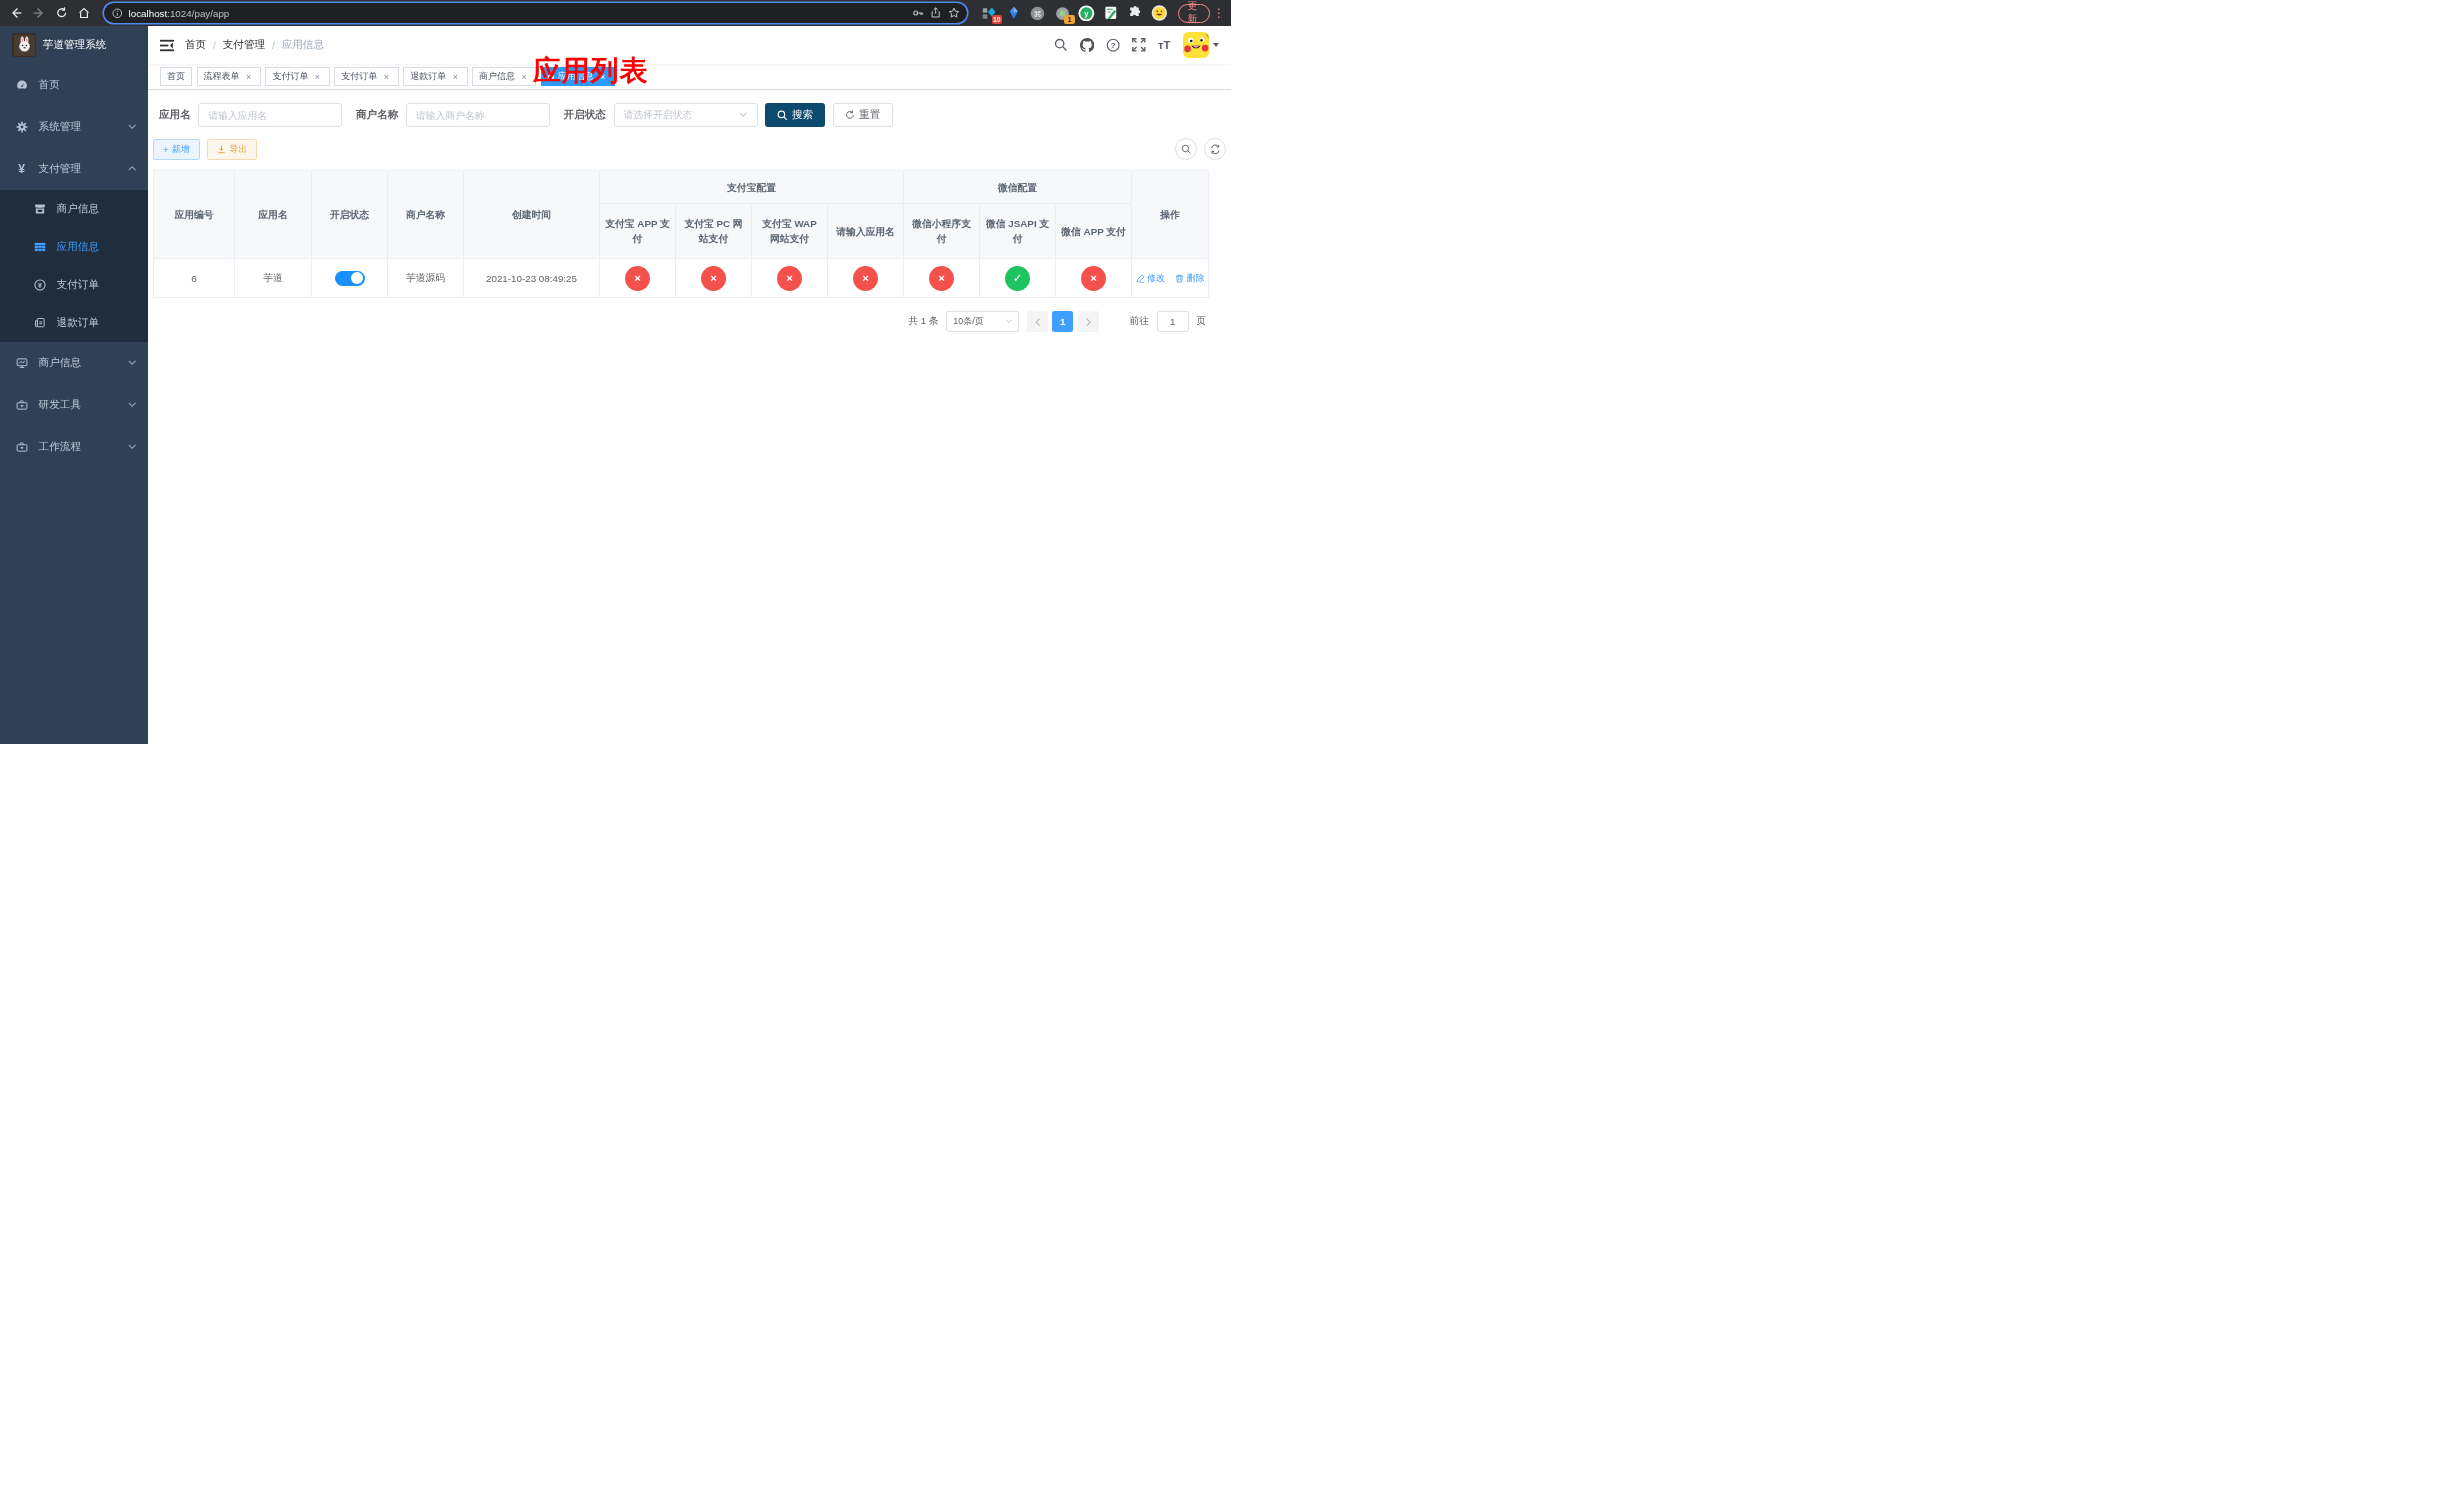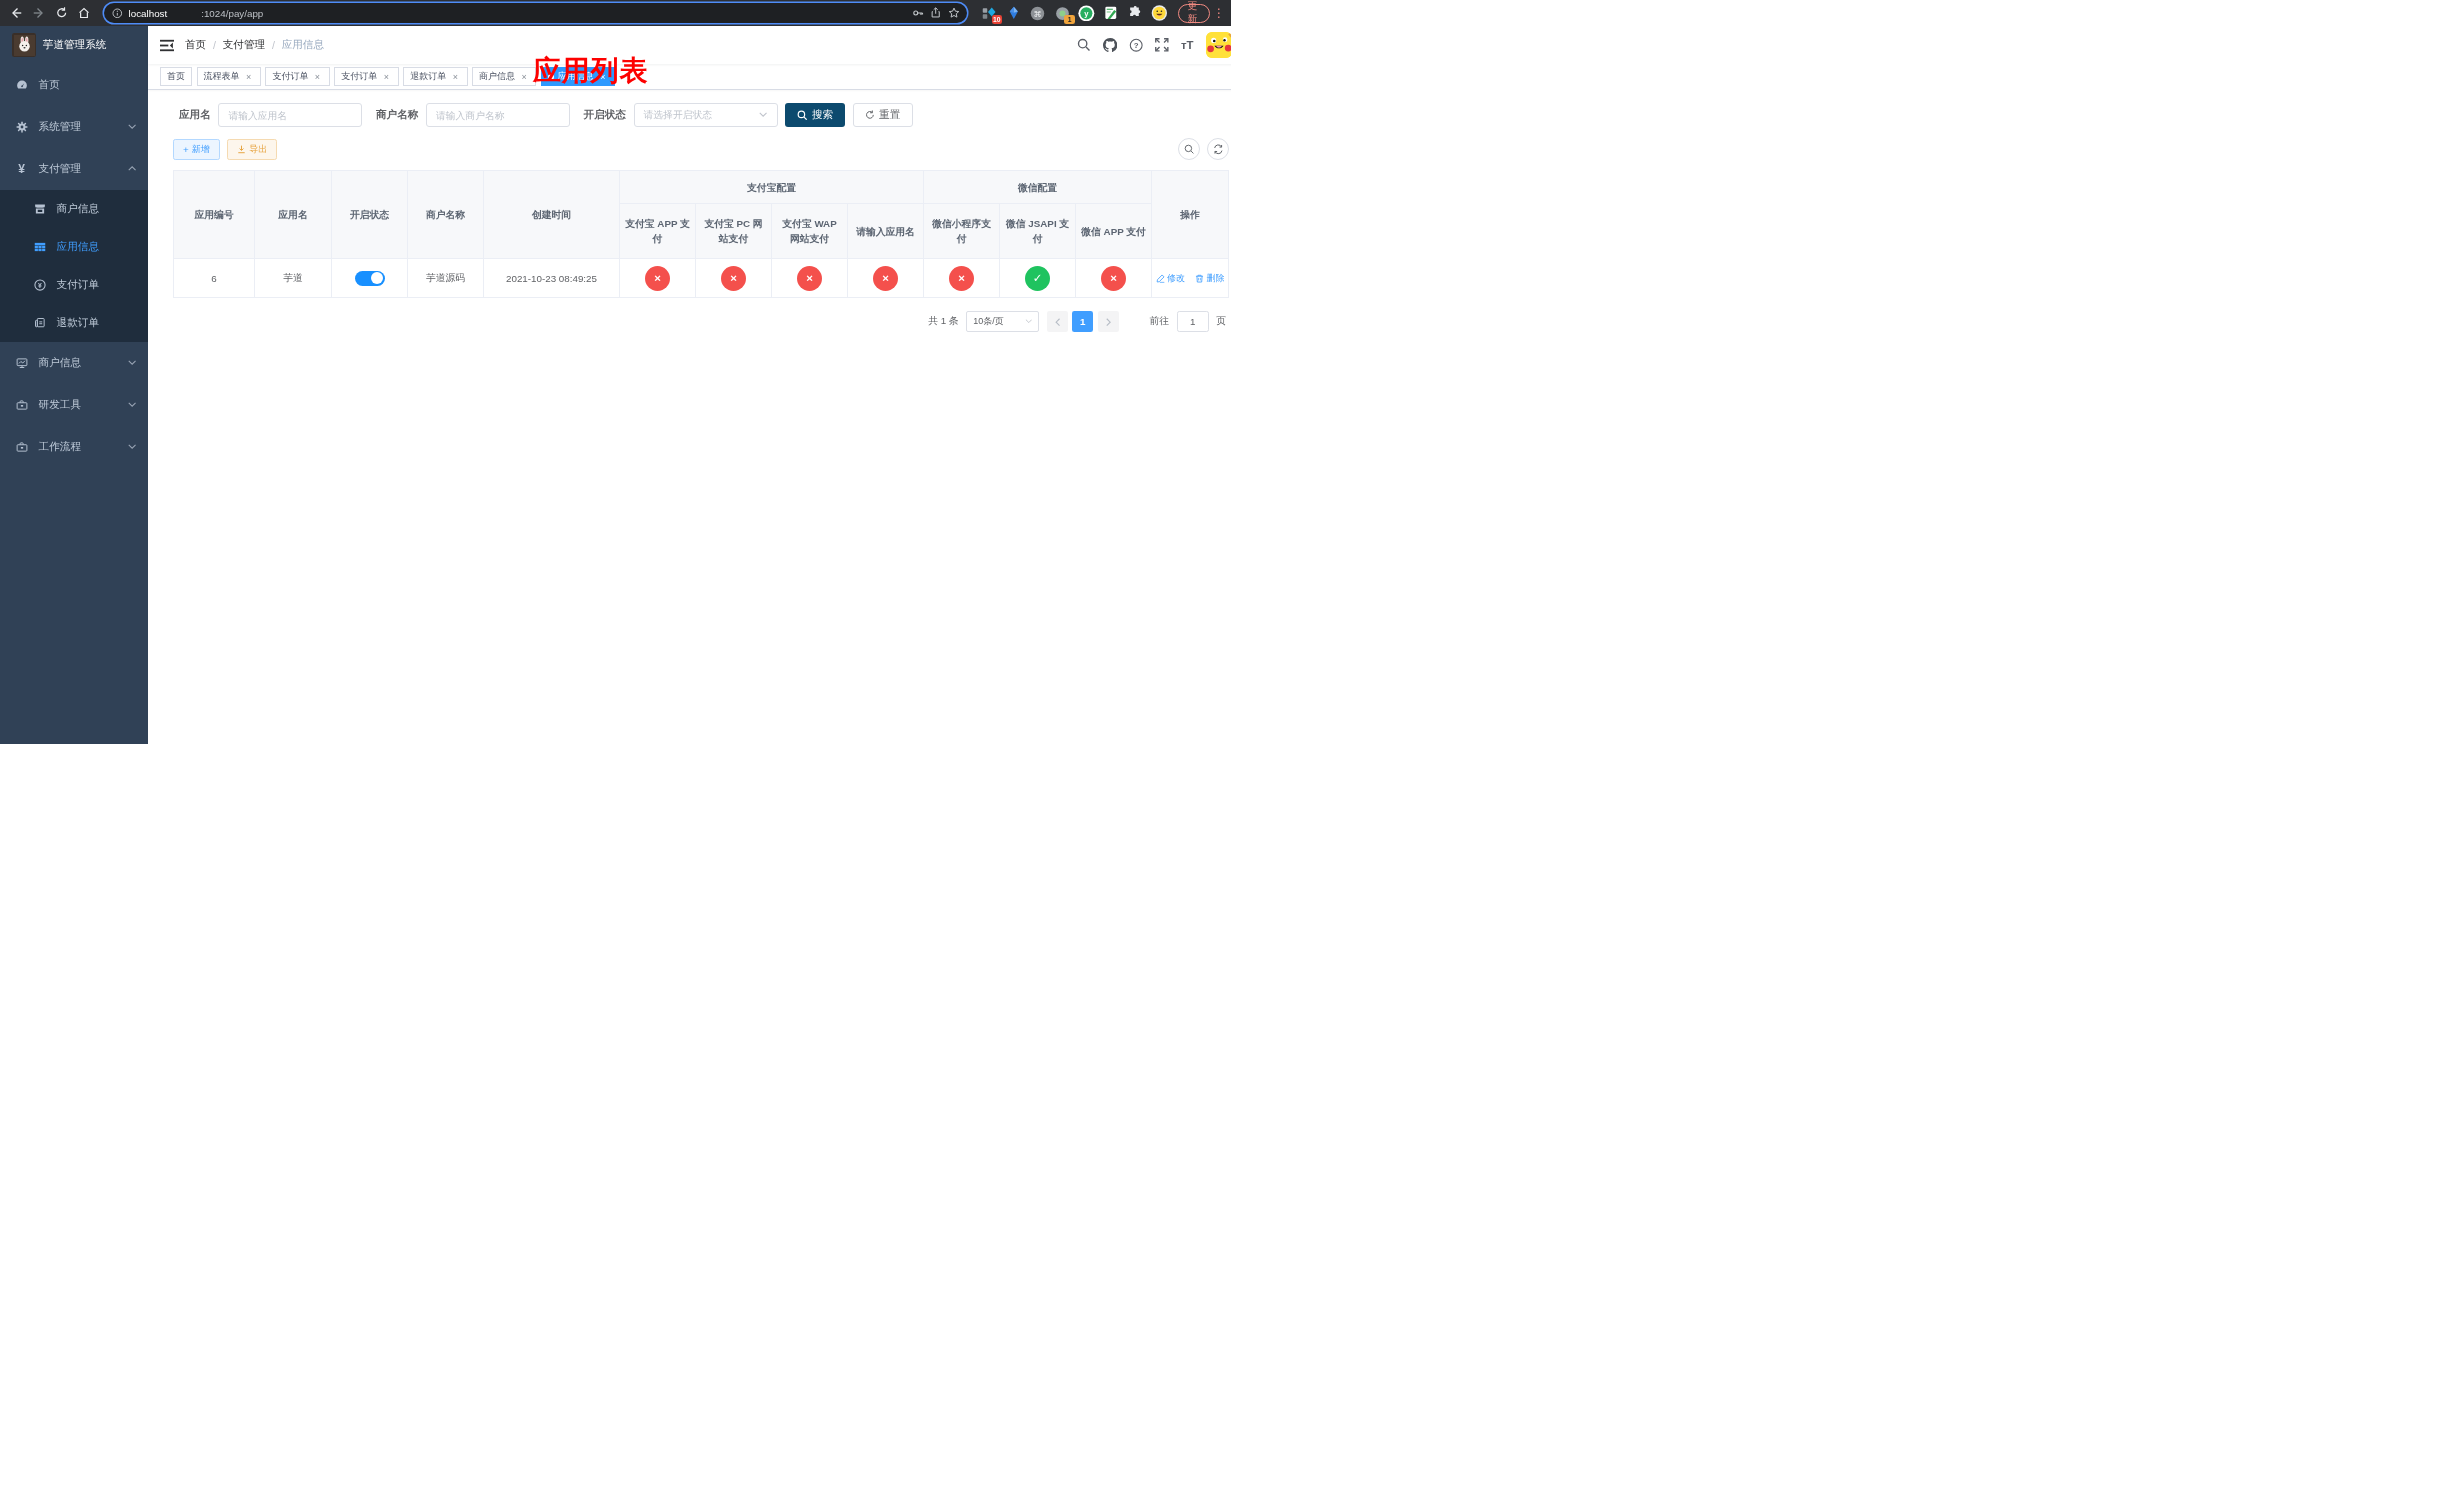--- a/index.html
+++ b/index.html
@@ -10,21 +10,21 @@
   .browser-bar { height:26px; background:#2d2f33; display:flex; align-items:center;
     padding:0 6px; gap:3px; }
   .bnav { width:19.7px; height:19.7px; border-radius:9.8px; display:flex; align-items:center;
     justify-content:center; color:#e8eaed; flex:0 0 auto; }
   .bnav.dim { color:#80868b; }
   .url-pill { flex:0 0 863px; height:19.7px; background:#1e2023; border-radius:10.6px;
     box-shadow:0 0 0 1.5px #4e8cf7; display:flex; align-items:center; padding:0 7.6px;
     gap:6px; margin:0 7.6px; }
   .url-text { font-size:9.8px; color:#e8eaed; flex:1; white-space:nowrap; overflow:hidden; }
   .url-text .host { color:#ffffff; }
-  .url-text .rest { color:#bdc1c6;margin-left:34px; }
+  .url-text .rest { color:#bdc1c6; }
   .pill-ico { color:#c3c7cb; display:flex; align-items:center; }
   .ext-row { display:flex; align-items:center; gap:7.6px; margin-left:3px; }
   .ext { position:relative; width:16.7px; height:16.7px; display:flex; align-items:center;
     justify-content:center; }
   .badge { position:absolute; bottom:-3px; right:-4.5px; min-width:10.6px; height:9.8px;
     border-radius:2.3px; font-size:6.8px; line-height:9.8px; text-align:center; color:#fff;
     padding:0 1.5px; font-weight:700; }
   .badge.red { background:#e94235; }
   .badge.orange { background:#f0a43c; color:#202124; }
   .update-pill { margin-left:7.6px; height:19px; border:1.1px solid #f28b82; color:#f28b82;
@@ -77,21 +77,21 @@
     display:flex; align-items:center; padding:0 12px; gap:4.5px; background:#fff;
     position:relative; z-index:1; }
   .tag { height:19.7px; border:0.8px solid #d8dce5; background:#fff; color:#495060; font-size:9px;
     display:flex; align-items:center; padding:0 6px; gap:3.8px; cursor:pointer; }
   .tag .x { font-size:9px; color:#8a9099; width:10.6px; text-align:center; }
   .tag.active { background:#2d9aff; border-color:#2d9aff; color:#fff; }
   .tag.active .x { color:#fff; }
   .dot { width:6px; height:6px; border-radius:50%; background:#fff; }
 
   
-  .content { flex:1; padding:13px 25px; overflow:hidden; }
+  .content { flex:1; padding:13px 5px; overflow:hidden; }
   .filter-row { display:flex; align-items:center; gap:7.6px; }
   .f-label { font-size:10.6px; font-weight:700; color:#606266; margin-left:6px; white-space:nowrap; }
   .f-label:first-child { margin-left:6px; }
   .inp { width:144px; height:24px; border:0.8px solid #dcdfe6; border-radius:3px; padding:0 9px;
     font-size:9.8px; color:#606266; background:#fff; display:flex; align-items:center; }
   .inp input { border:none; outline:none; width:100%; font-size:9.8px;
     font-family:Liberation Serif, serif; color:#606266; }
   .inp input::placeholder { color:#bfc4cc; }
   .sel { justify-content:space-between; cursor:pointer; }
   .sel .ph { color:#bfc4cc; }

